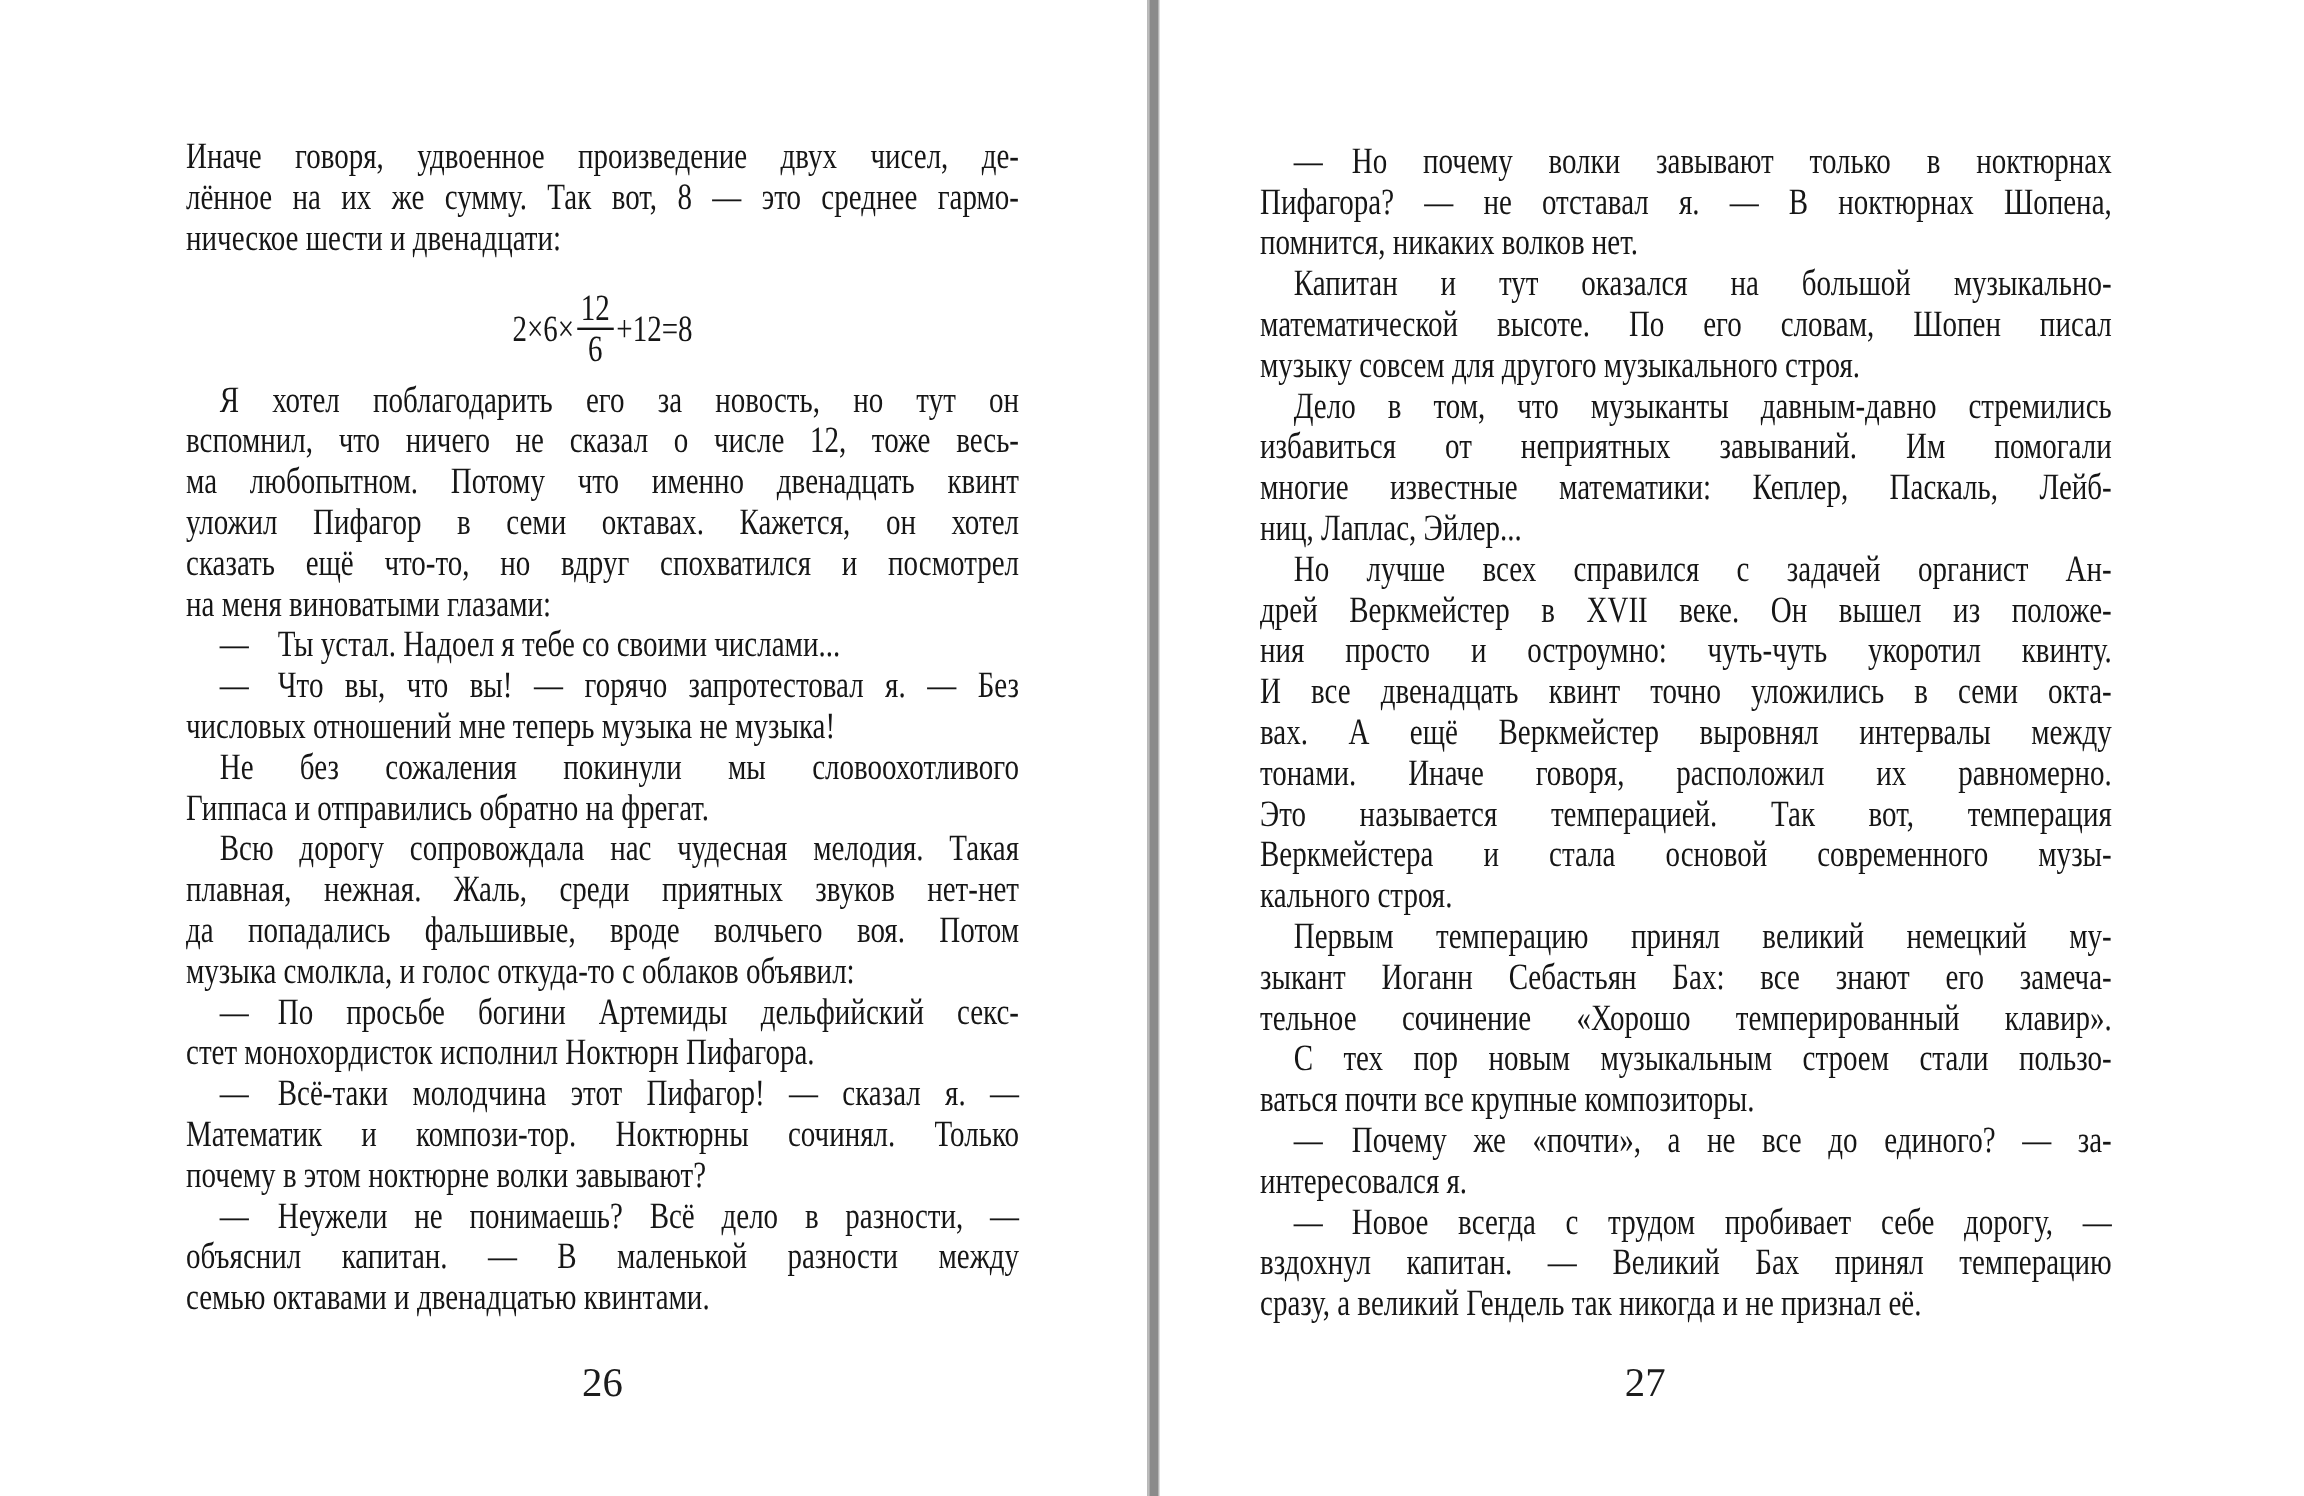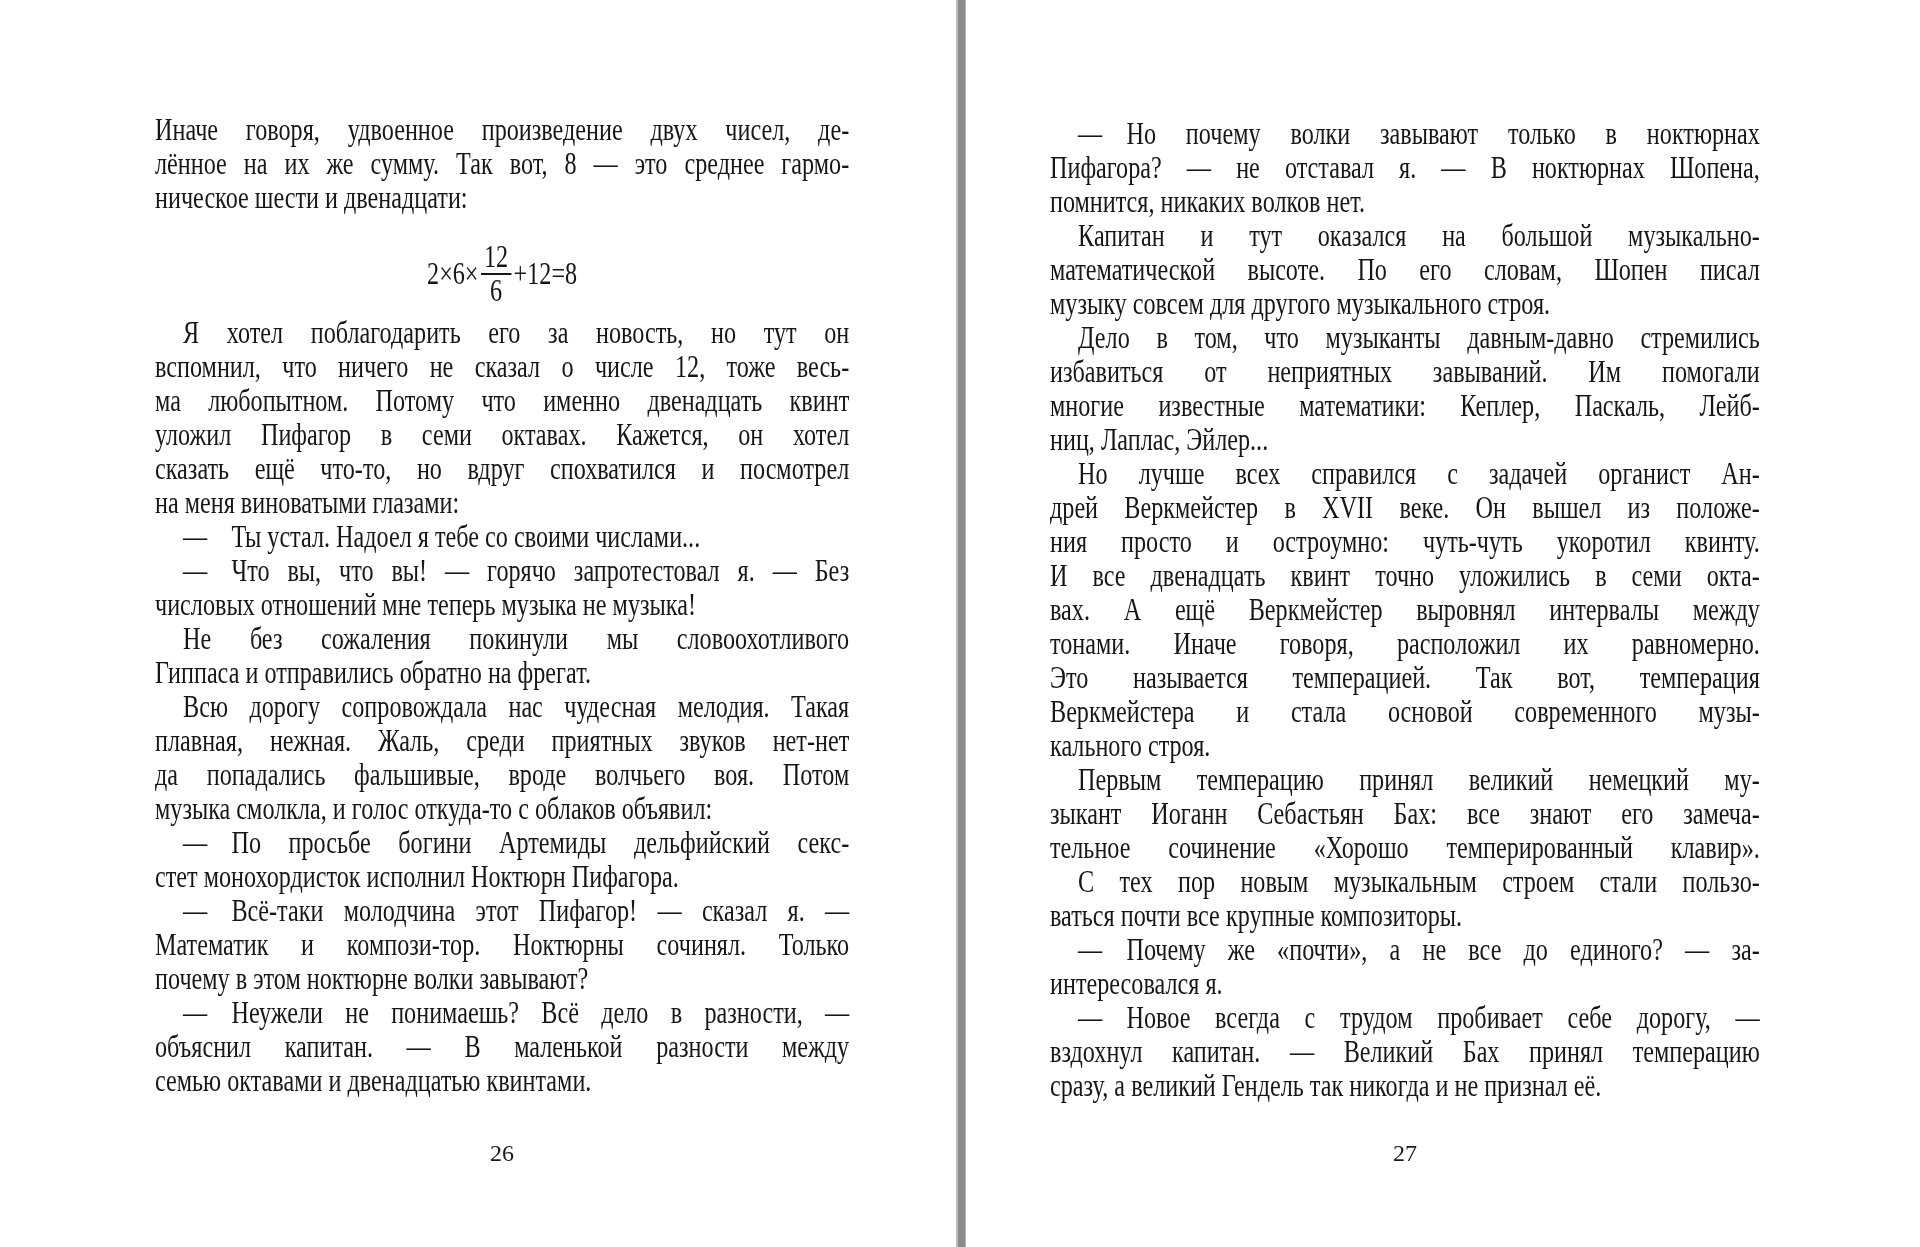--- a/index.html
+++ b/index.html
@@ -56,27 +56,27 @@
   }
   .frac .num {
     display: block;
     border-bottom: 2px solid #161616;
     padding: 0 4px 1px 4px;
   }
   .frac .den { display: block; }
   .pagenum {
     position: absolute;
     top: 1138px;
-    font-size: 24px;
+    font-size: 34px;
     line-height: 30px;
     text-align: center;
     color: #1c1c1c;
   }
   .pagenum-left  { left: 155px;  width: 694px; }
-  .pagenum-right { left: 1050px; width: 710px; }
+  .pagenum-right { left: 1016px; width: 710px; }
 </style>
 </head>
 <body>
 
 <div class="divider"></div>
 
 <div class="col col-left">
     <div class="line j">Иначе говоря, удвоенное произведение двух чисел, де-</div>
     <div class="line j">лённое на их же сумму. Так вот, 8 — это среднее гармо-</div>
     <div class="line">ническое шести и двенадцати:</div>

